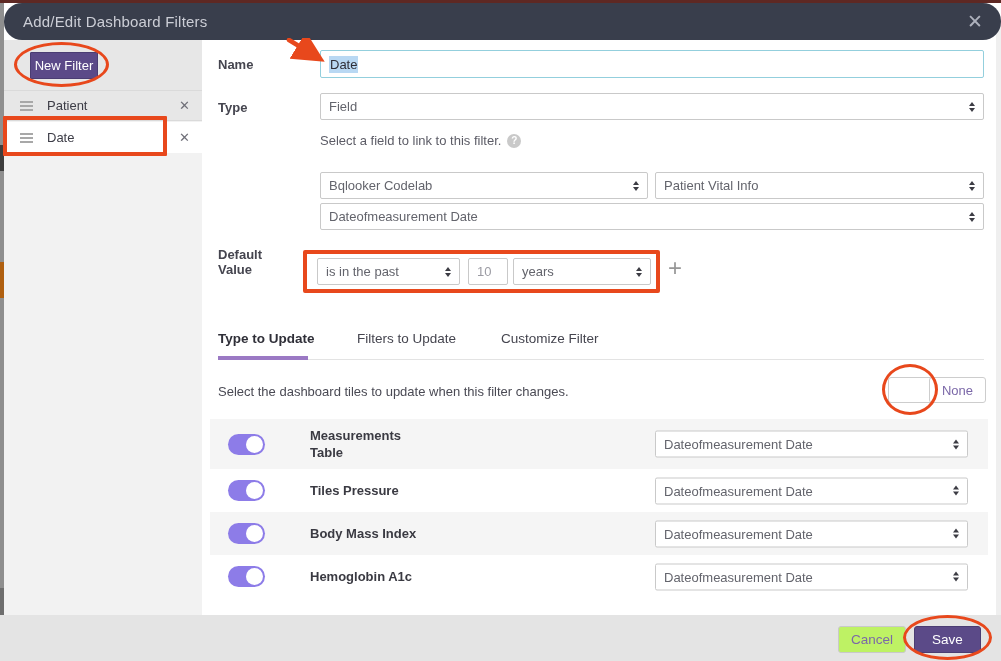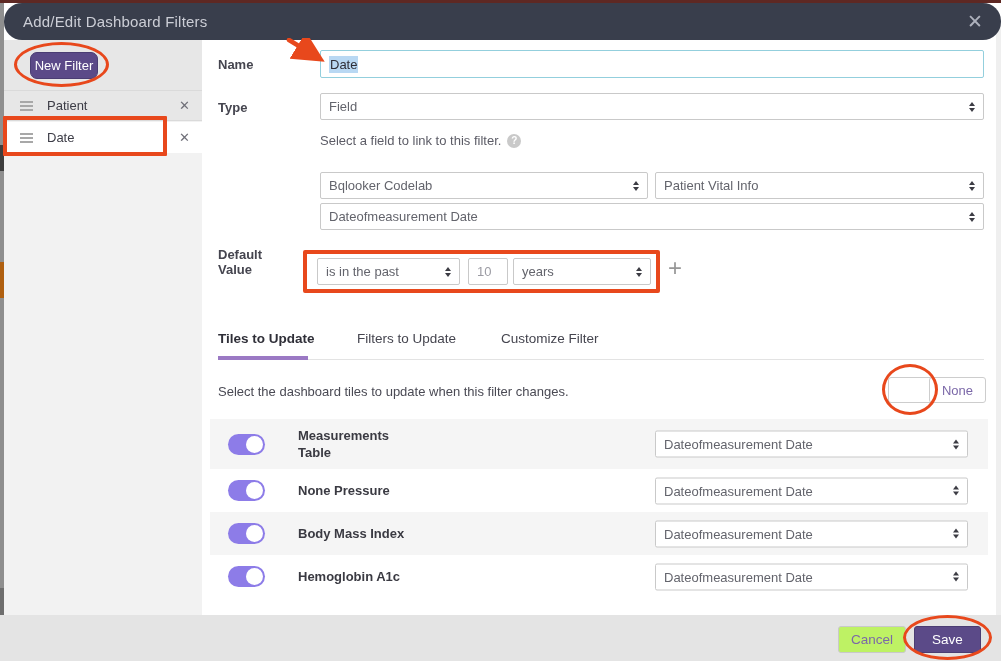--- a/index.html
+++ b/index.html
@@ -20,21 +20,21 @@
 
   
   .header{position:absolute;left:4px;top:3px;width:997px;height:37px;background:var(--headerbg);display:flex;align-items:center;border-radius:18px;}
   .header .title{color:#ccced6;font-size:15px;padding-left:19px;letter-spacing:.2px;}
   .header .close{position:absolute;right:18px;top:7px;color:#aeb2bd;font-size:19px;cursor:pointer;font-weight:400;}
 
   
   .sidebar{position:absolute;left:4px;top:40px;width:198px;height:575px;background:#f2f2f2;}
   .sidebar .topband{position:absolute;left:0;top:0;width:198px;height:50px;background:#e7e7e7;}
   .new-filter{position:absolute;left:26px;top:12px;width:68px;height:27px;background:var(--accent);
-    color:#fff;font-size:13px;border:1px solid #4a3d73;border-radius:7px;font-family:"Liberation Sans",sans-serif;cursor:pointer;}
+    color:#fff;font-size:13px;border:1px solid #4a3d73;border-radius:1px;font-family:"Liberation Sans",sans-serif;cursor:pointer;}
   .filter-row{position:absolute;left:0;width:198px;height:31px;display:flex;align-items:center;font-size:13px;color:#3c3c46;}
   .row-patient{top:50px;background:#e7e7e7;border-top:1px solid #dadada;border-bottom:1px solid #dadada;text-align:right;}
   .row-date{top:82px;background:#ffffff;}
   .drag{display:inline-flex;flex-direction:column;gap:2px;margin-left:16px;cursor:grab;}
   .drag i{display:block;width:13px;height:2px;background:#a8a8a8;}
   .flabel{margin-left:14px;}
   .fclose{margin-left:auto;margin-right:12px;color:#6f6f78;font-size:13px;cursor:pointer;}
 
   
   .main{position:absolute;left:202px;top:40px;width:794px;height:575px;background:#fff;}
@@ -64,21 +64,21 @@
     color:var(--linkpurple);font-size:13px;font-family:"Liberation Sans",sans-serif;cursor:pointer;}
   .btn-all{left:686px;width:40px;padding-left:43px;}
   .btn-none{left:727px;width:57px;}
 
   
   .tile-row{position:absolute;left:8px;width:778px;display:flex;align-items:center;}
   .tile-row.gray{background:#f5f5f5;}
   .r1{top:379px;height:50px;} .r2{top:429px;height:43px;} .r3{top:472px;height:43px;} .r4{top:515px;height:43px;}
   .toggle{margin-left:18px;width:37px;height:21px;border-radius:11px;background:var(--toggle);position:relative;flex:0 0 auto;cursor:pointer;}
   .toggle .knob{position:absolute;right:2px;top:2px;width:17px;height:17px;border-radius:50%;background:#fff;}
-  .tile-label{margin-left:33px;width:125px;font-size:13px;font-weight:bold;color:#3a3a42;line-height:17px;}
+  .tile-label{margin-left:45px;width:125px;font-size:13px;font-weight:bold;color:#3a3a42;line-height:17px;}
   .tile-select{position:absolute;left:445px;width:313px;top:50%;transform:translateY(-50%);}
 
   
   .footer{position:absolute;left:0;top:615px;width:1001px;height:46px;background:#e4e4e4;}
   .f-btn{position:absolute;top:11px;height:27px;border-radius:3px;font-size:13.5px;font-family:"Liberation Sans",sans-serif;cursor:pointer;}
   .btn-cancel{right:95px;width:68px;background:#bef264;border:1px solid #c9c9c9;color:var(--linkpurple);}
   .btn-save{right:20px;width:67px;background:var(--accent);border:1px solid #4a3d73;color:#fff;}
 
   
   .ann{position:absolute;border:3px solid var(--ann);pointer-events:none;}
@@ -196,21 +196,21 @@
     <div class="ctl" style="left:311px;top:218px;width:138px;">
       <span>years</span>
       <span class="updown">
           <span class="tri-up"></span>
           <span class="tri-down"></span>
         </span>
     </div>
     <span class="plus">+</span>
     <div class="ann ann-default"></div>
 
-    <span class="tab active" style="left:16px;">Tiles to Update</span>
+    <span class="tab active" style="left:16px;">Type to Update</span>
     <span class="tab" style="left:155px;">Filters to Update</span>
     <span class="tab" style="left:299px;">Customize Filter</span>
     <div class="tabline-gray"></div>
     <div class="tabline-purple"></div>
 
     <span class="desc">Select the dashboard tiles to update when this filter changes.</span>
     <button class="mini-btn btn-all">All</button>
     <button class="mini-btn btn-none">None</button>
     <div class="ann ann-ellipse ann-all"></div>
 
@@ -224,21 +224,21 @@
         <span class="updown">
             <span class="tri-up"></span>
             <span class="tri-down"></span>
           </span>
       </div>
     </div>
     <div class="tile-row r2">
       <span class="toggle">
           <span class="knob"></span>
         </span>
-      <span class="tile-label">None Pressure</span>
+      <span class="tile-label">Tiles Pressure</span>
       <div class="ctl tile-select">
         <span>Dateofmeasurement Date</span>
         <span class="updown">
             <span class="tri-up"></span>
             <span class="tri-down"></span>
           </span>
       </div>
     </div>
     <div class="tile-row gray r3">
       <span class="toggle">

